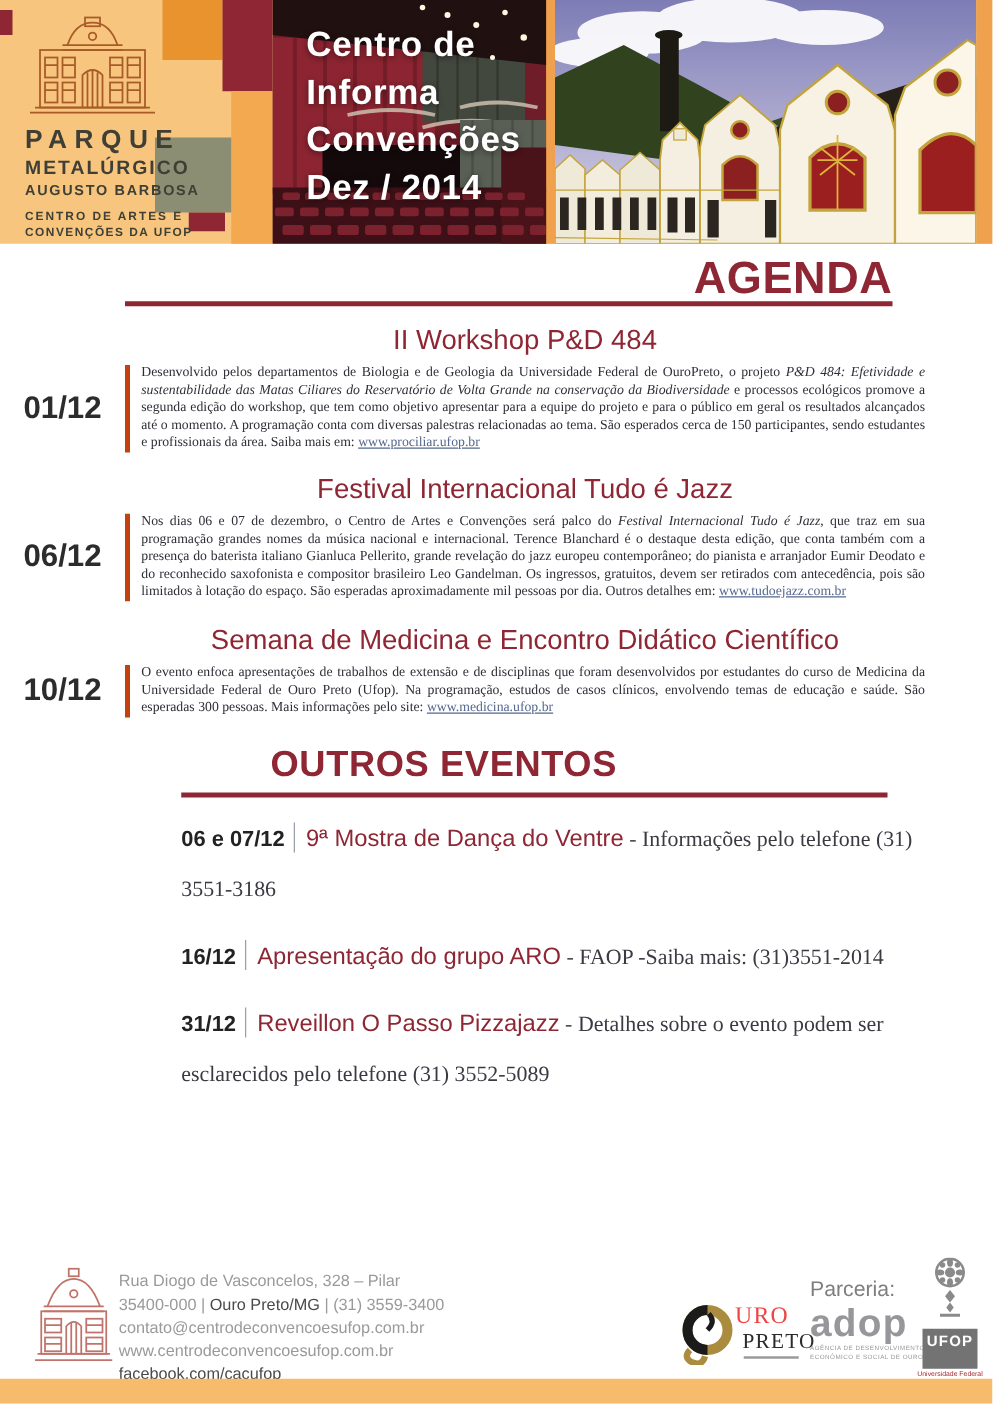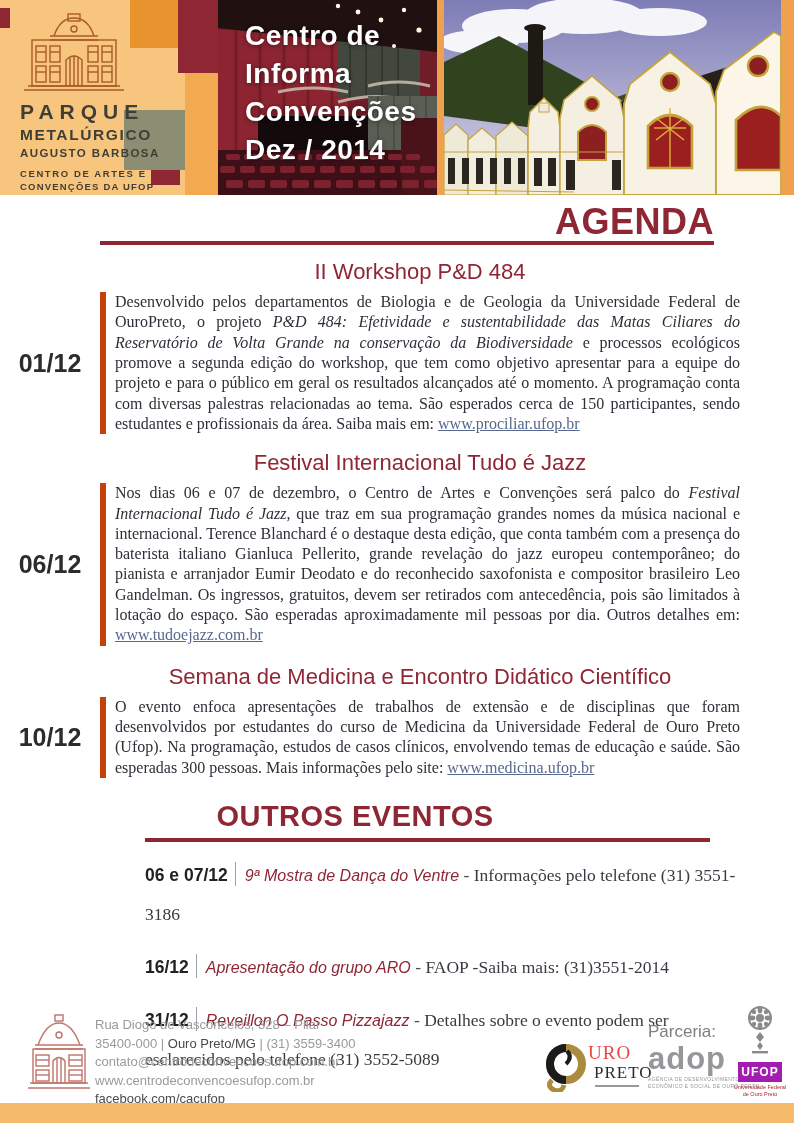--- a/index.html
+++ b/index.html
@@ -32,54 +32,54 @@
 
   
   .agenda-title{position:absolute;top:201px;right:80px;font-size:36px;font-weight:bold;color:#8e2634;letter-spacing:.5px;}
   .agenda-rule{position:absolute;top:241px;left:100px;width:614px;height:4px;background:#8e2634;}
 
   .events{position:absolute;top:249px;left:0;width:794px;}
   .event-title{margin:10px 54px 7px 100px;text-align:center;color:#8e2634;font-size:22px;}
   .event-row{display:flex;margin:0 54px 4px 0;}
   .date-col{flex:0 0 100px;display:flex;align-items:center;justify-content:center;
     font-weight:bold;font-size:25px;color:#2c2c2c;}
-  .event-body{flex:1;border-left:6px solid #c2410c;padding-left:9px;
-    font-family:"Liberation Serif",serif;font-size:16px;line-height:1.27;color:#2e2e38;text-align:justify;}
+  .event-body{flex:1;border-left:4px solid #c2410c;padding-left:9px;
+    font-family:"Liberation Serif",serif;font-size:11px;line-height:1.27;color:#2e2e38;text-align:justify;}
   .it{font-style:italic;}
   .link{color:#56688e;text-decoration:underline;cursor:pointer;}
 
   
   .outros-title{margin:22px 84px 0 0;text-align:center;color:#8e2634;font-size:29px;font-weight:bold;letter-spacing:.5px;}
   .outros-rule{margin:5px 84px 0 145px;height:4px;background:#8e2634;}
   .outros-items{margin:4px 56px 0 145px;}
   .outros-item{margin-top:14px;line-height:39px;}
   .oi-date{font-weight:bold;font-size:17.5px;color:#222222;}
   .oi-sep{display:inline-block;width:0;border-left:1.5px solid #98a0ac;height:24px;margin:0 9px 0 7px;vertical-align:-5px;}
-  .oi-name{color:#8e2634;font-size:16px;font-style:italic;}
+  .oi-name{color:#8e2634;font-size:19px;}
   .oi-dash{font-family:"Liberation Serif",serif;color:#4a4a52;font-size:17.5px;}
   .oi-details{font-family:"Liberation Serif",serif;font-size:17.5px;color:#3a3a42;}
 
   
   .footer-icon{position:absolute;left:28px;top:1013px;}
   .footer-text{position:absolute;left:95px;top:1016px;font-size:13px;line-height:18.5px;color:#9a9a9a;}
   .dark{color:#4a4a4a;}
   .parceria{position:absolute;left:648px;top:1022px;color:#7e7e7e;font-size:17px;}
 
   .op-logo{position:absolute;left:542px;top:1036px;width:110px;height:60px;}
   .op-swirl{position:absolute;left:0;top:0;}
   .op-uro{position:absolute;left:46px;top:6px;font-family:Liberation Serif, serif;font-size:19px;letter-spacing:1px;color:#ef4444;}
   .op-preto{position:absolute;left:52px;top:27px;font-family:"Liberation Serif",serif;font-size:17px;letter-spacing:1px;color:#2b2b2b;}
   .op-tagline{position:absolute;left:53px;top:49px;width:44px;height:2px;background:#9a9a9a;}
 
   .adop-logo{position:absolute;left:648px;top:1044px;width:120px;}
   .adop-name{font-weight:bold;font-size:31px;color:#97979b;letter-spacing:1px;line-height:30px;}
   .adop-caption{font-size:5px;color:#97979b;letter-spacing:.4px;line-height:7px;margin-top:2px;width:112px;}
 
   .ufop-logo{position:absolute;left:733px;top:1006px;width:54px;text-align:center;}
-  .ufop-box{width:44px;height:20px;margin:2px auto 0;background:#a21caf;color:#ffffff;
+  .ufop-box{width:44px;height:32px;margin:2px auto 0;background:#737373;color:#ffffff;
     font-weight:bold;font-size:12px;line-height:20px;letter-spacing:1px;}
   .ufop-caption{font-size:5.5px;color:#a8262b;line-height:7px;margin-top:2px;}
 
   .bottom-bar{position:absolute;left:0;top:1103px;width:794px;height:20px;background:#f6bb6b;}
 </style>
 </head>
 <body>
 
 <div class="header">
 

